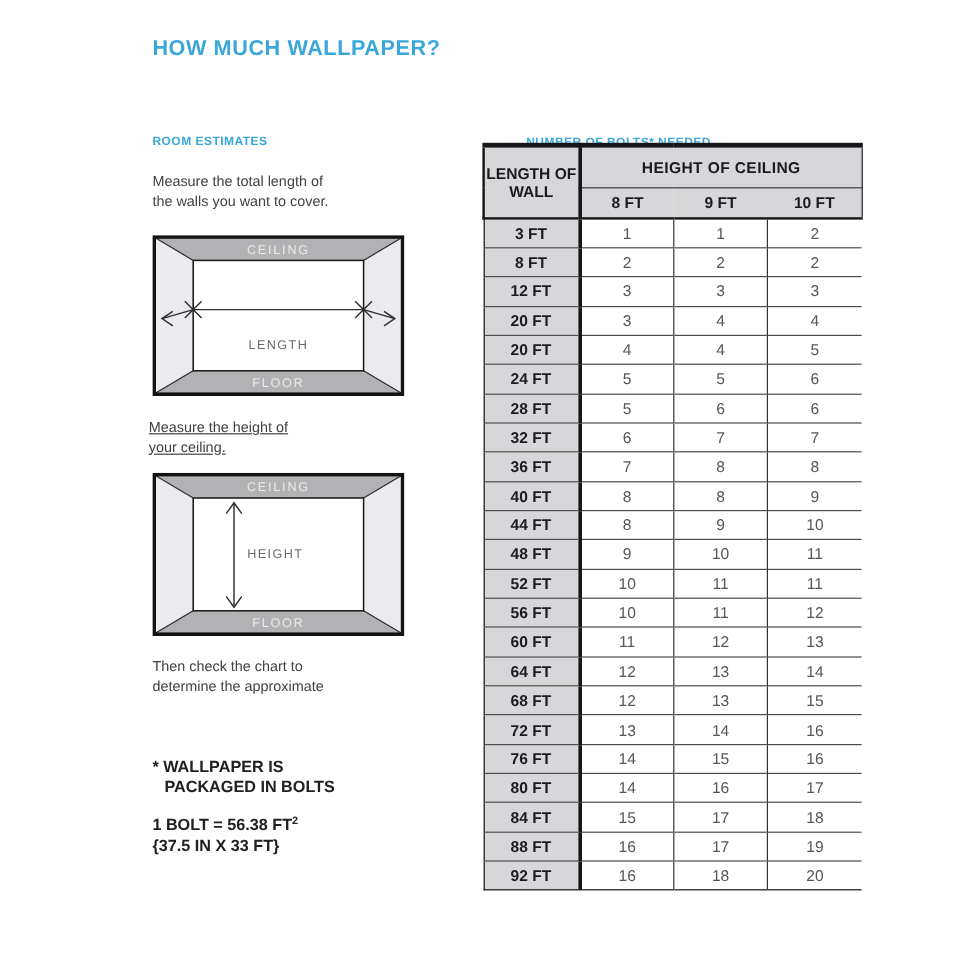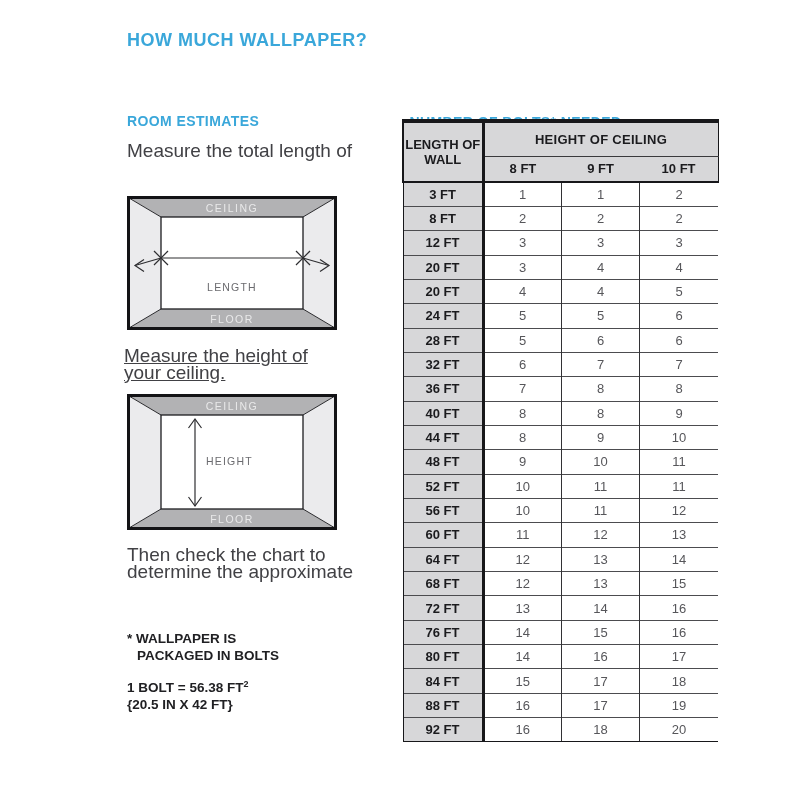--- a/index.html
+++ b/index.html
@@ -3,25 +3,25 @@
 <meta charset="utf-8">
 <style>
   * { margin:0; padding:0; box-sizing:border-box; }
   html,body { width:800px; height:800px; background:#ffffff;
     font-family:"Liberation Sans", sans-serif; color:#414145; }
   .abs { position:absolute; }
 
   .page-title { left:127px; top:30px; font-size:18px; font-weight:bold;
     color:#3aa7da; letter-spacing:0.5px; }
 
-  .section-heading { font-size:14px; font-weight:bold; color:#3aa7da;
+  .section-heading { font-size:10px; font-weight:bold; color:#3aa7da;
     letter-spacing:0.4px; }
   .room-estimates { left:127px; top:113px; }
 
-  .body-text { font-size:19px; line-height:16.5px; color:#414145; }
+  .body-text { font-size:12px; line-height:16.5px; color:#414145; }
   .step1 { left:127px; top:143px; }
   .step2 { left:124px; top:348px;text-decoration:underline; }
   .step3 { left:127px; top:547px; }
 
   .diagram1 { left:127px; top:196px; }
   .diagram2 { left:127px; top:394px; }
 
   .bold-note { font-size:13.5px; font-weight:bold; color:#202023;
     line-height:17px; }
   .footnote { left:127px; top:630px; }
@@ -63,20 +63,21 @@
 </style>
 </head>
 <body>
 
 <div class="abs page-title">HOW MUCH WALLPAPER?</div>
 
 <div class="abs section-heading room-estimates">ROOM ESTIMATES</div>
 
 <div class="abs body-text step1">
   <div>Measure the total length of</div>
+  <div>the walls you want to cover.</div>
 </div>
 
 <svg class="abs diagram1" width="210" height="134" viewBox="0 0 210 134">
   <polygon points="2,2 208,2 176,21 34,21" fill="#b2b2b4"></polygon>
   <polygon points="2,132 208,132 176,113 34,113" fill="#b2b2b4"></polygon>
   <polygon points="2,2 34,21 34,113 2,132" fill="#ebebed"></polygon>
   <polygon points="208,2 176,21 176,113 208,132" fill="#ebebed"></polygon>
   <rect x="34" y="21" width="142" height="92" fill="#ffffff" stroke="#1c1c1f" stroke-width="1.3"></rect>
   <g stroke="#2a2a2d" stroke-width="1">
     <line x1="2" y1="2" x2="34" y2="21"></line>
@@ -138,21 +139,21 @@
   <div>determine the approximate</div>
 </div>
 
 <div class="abs bold-note footnote">
   <div>* WALLPAPER IS</div>
   <div class="indent">PACKAGED IN BOLTS</div>
 </div>
 
 <div class="abs bold-note bolt-size">
   <div><span>1 BOLT = 56.38 FT</span><sup>2</sup></div>
-  <div>{20.5 IN X 42 FT}</div>
+  <div>{37.5 IN X 33 FT}</div>
 </div>
 
 <div class="abs section-heading table-title">NUMBER OF BOLTS* NEEDED</div>
 
 <div class="abs table-wrap">
   <table class="bolts">
     <colgroup>
         <col class="c0">
         <col class="c1">
         <col class="c2">

